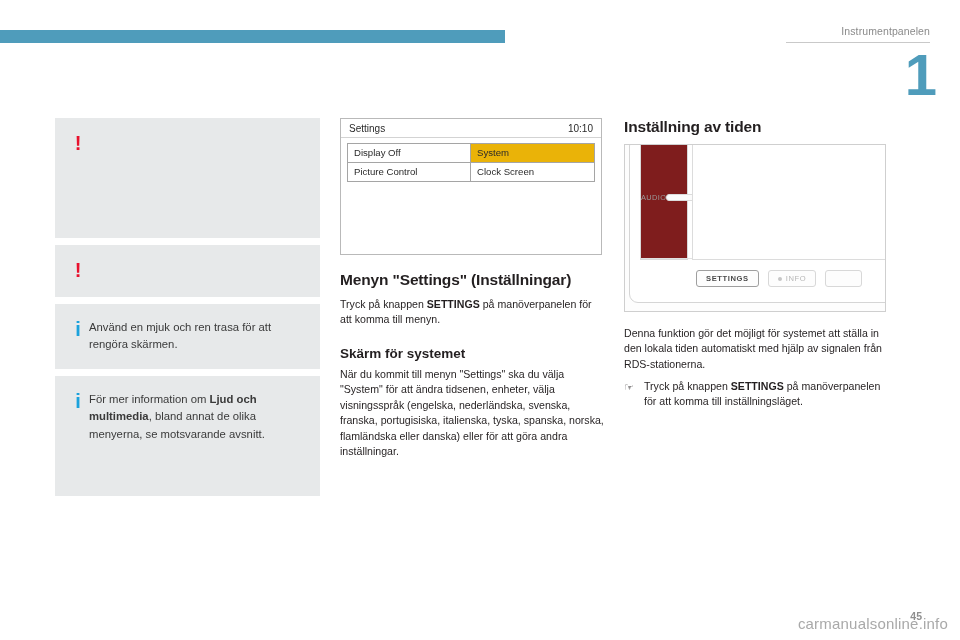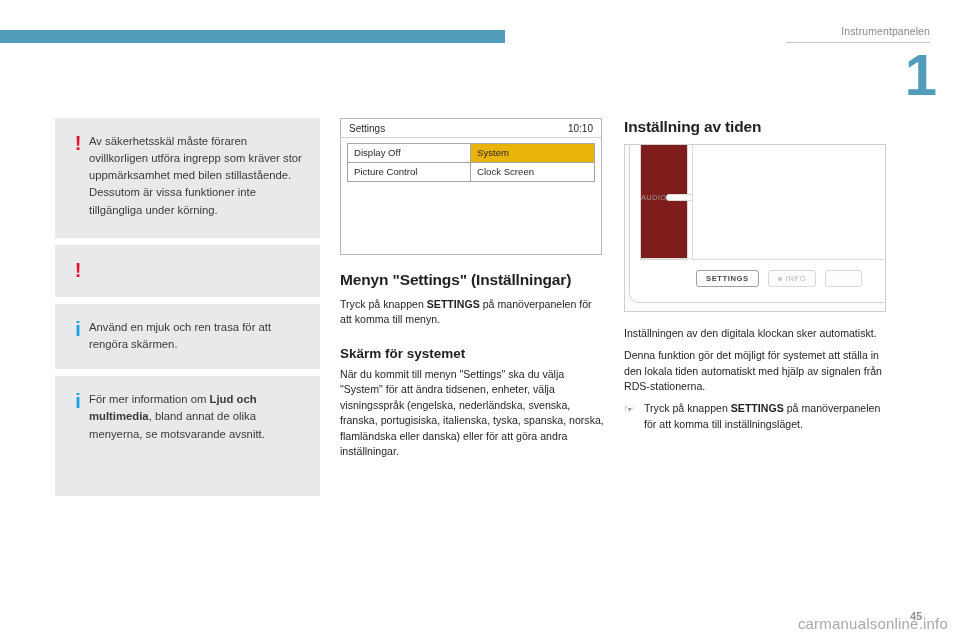--- a/index.html
+++ b/index.html
@@ -321,24 +321,20 @@
 
 <div class="top-rule"></div>
 <div class="chapter-label">Instrumentpanelen</div>
 <div class="chapter-rule"></div>
 <div class="chapter-number">1</div>
 
 <div class="col col-left">
 
   <div class="callout callout-tall">
     <div class="glyph warn">!</div>
-    <div class="body">
-      <p style="white-space: pre-line;">Av säkerhetsskäl måste föraren ovillkorligen utföra ingrepp som kräver stor uppmärksamhet med bilen stillastående.
-Dessutom är vissa funktioner inte tillgängliga under körning.</p>
-    </div>
   </div>
 
   <div class="callout">
     <div class="glyph warn">!</div>
   </div>
 
   <div class="callout">
     <div class="glyph info">i</div>
     <div class="body">
       <p>Använd en mjuk och ren trasa för att rengöra skärmen.</p>
@@ -405,21 +401,20 @@
       </div>
       <div class="panel-display"></div>
       <div class="panel-bottom">
         <div class="hwbtn">SETTINGS</div>
         <div class="hwbtn light"><span class="dot"></span><span>INFO</span></div>
         <div class="hwbtn light cut">&nbsp;</div>
       </div>
     </div>
   </div>
 
-  <p class="body-text">Inställningen av den digitala klockan sker automatiskt.</p>
   <p class="body-text">Denna funktion gör det möjligt för systemet att ställa in den lokala tiden automatiskt med hjälp av signalen från RDS-stationerna.</p>
 
   <div class="hand-item">
     <div class="hand">☞</div>
     <div class="hand-text"><span>Tryck på knappen </span><span class="bold">SETTINGS</span><span> på manöverpanelen för att komma till inställningsläget.</span></div>
   </div>
 
 </div>
 
 <div class="watermark">carmanualsonline.info</div>

